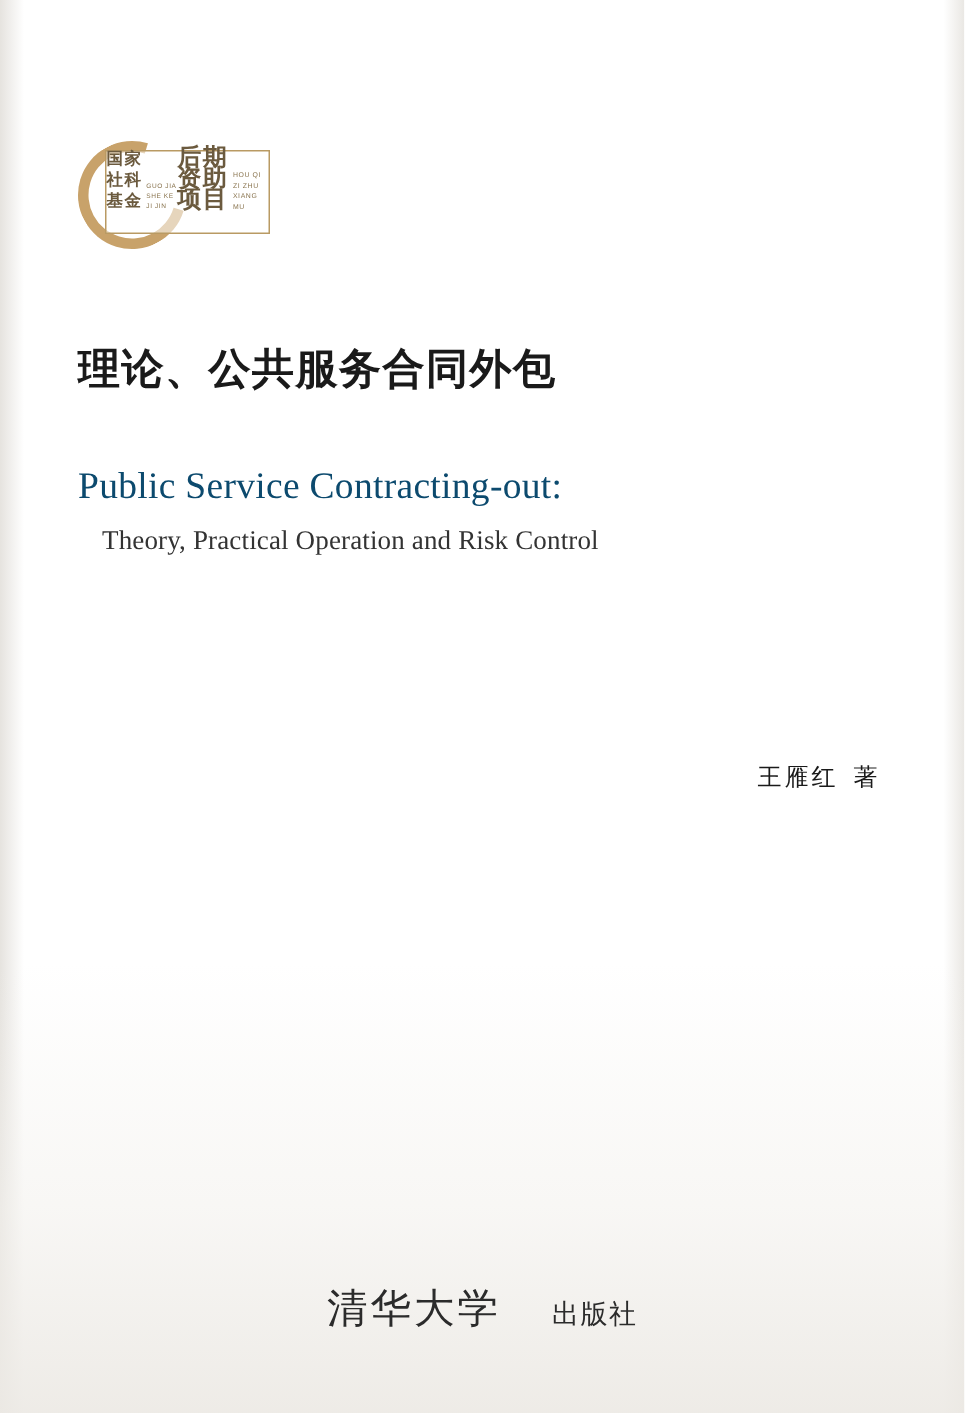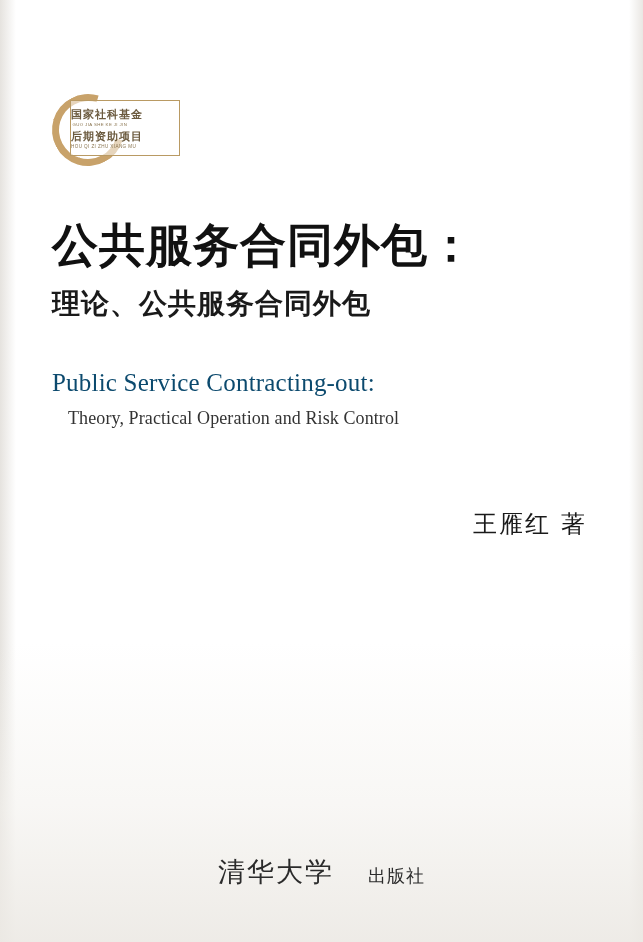--- a/index.html
+++ b/index.html
@@ -67,41 +67,41 @@
   .seal-box {
     position: absolute;
     left: 18px;
     top: 8px;
     width: 110px;
     height: 56px;
     border: 1px solid #b99a63;
     box-sizing: border-box;
     background: rgba(255,255,255,0.55);
     display: flex;
-    flex-direction: column;
-    align-items: flex-start;
+    flex-direction: row;
+    align-items: flex-end;
     justify-content: center;
-    padding: 4px 0;
+    padding: 14px 0;
   }
   .seal-line1 {
     font-size: 11px;
     letter-spacing: 1px;
     color: #6b5a3e;
     font-weight: bold;
     line-height: 14px;
   }
   .seal-pinyin {
     font-size: 4.6px;
     letter-spacing: 0.4px;
     color: #8a7550;
     line-height: 7px;
     transform: scale(0.95);
   }
   .seal-line2 {
-    font-size: 11px;
+    font-size: 16px;
     letter-spacing: 1px;
     color: #6b5a3e;
     font-weight: bold;
     line-height: 14px;
     margin-top: 1px;
   }
   .seal-pinyin2 {
     font-size: 4.6px;
     letter-spacing: 0.4px;
     color: #8a7550;
@@ -151,21 +151,21 @@
     letter-spacing: 0.1px;
     margin-left: 16px;
   }
 
   
   .author-line {
     position: absolute;
     right: 56px;
     top: 508px;
     font-family: "DejaVu Sans", "Liberation Sans", sans-serif;
-    font-size: 24px;
+    font-size: 16px;
     color: #1a1a1a;
     letter-spacing: 2px;
     white-space: nowrap;
   }
   .author-role {
     margin-left: 10px;
   }
 
   
   .publisher {
@@ -208,21 +208,20 @@
     <div class="seal-arc"></div>
     <div class="seal-box">
       <div class="seal-line1">国家社科基金</div>
       <div class="seal-pinyin">GUO JIA SHE KE JI JIN</div>
       <div class="seal-line2">后期资助项目</div>
       <div class="seal-pinyin2">HOU QI ZI ZHU XIANG MU</div>
     </div>
   </div>
 
   <div class="title-block">
-    <div class="title-cn-main">公共服务合同外包：</div>
     <div class="title-cn-sub">理论、公共服务合同外包</div>
     <div class="title-en-main">Public Service Contracting-out:</div>
     <div class="title-en-sub">Theory, Practical Operation and Risk Control</div>
   </div>
 
   <div class="author-line">
     <span>王雁红</span><span class="author-role">著</span>
   </div>
 
   <div class="publisher">

